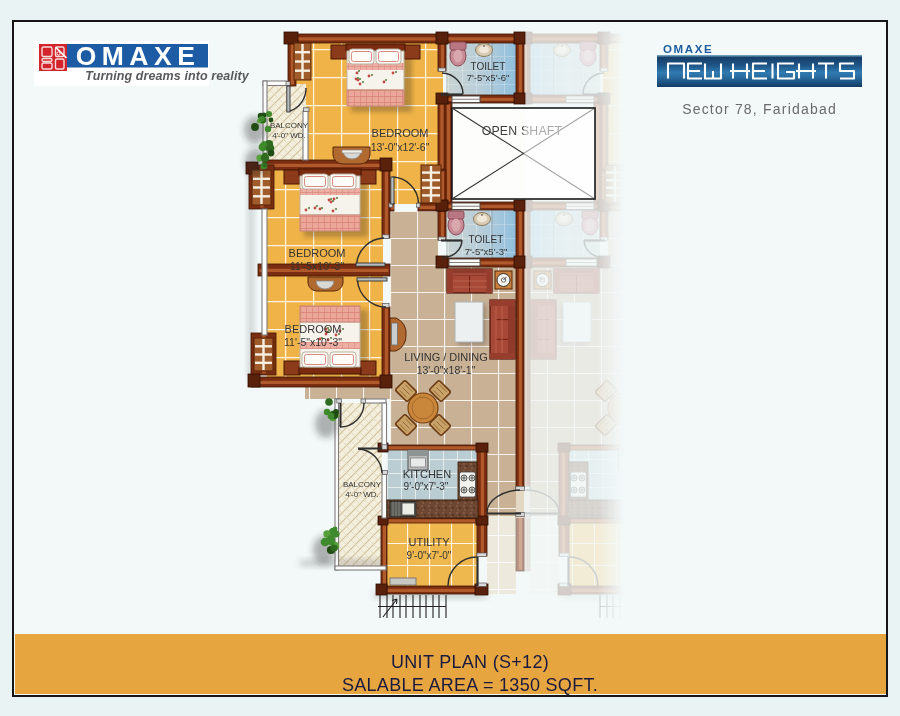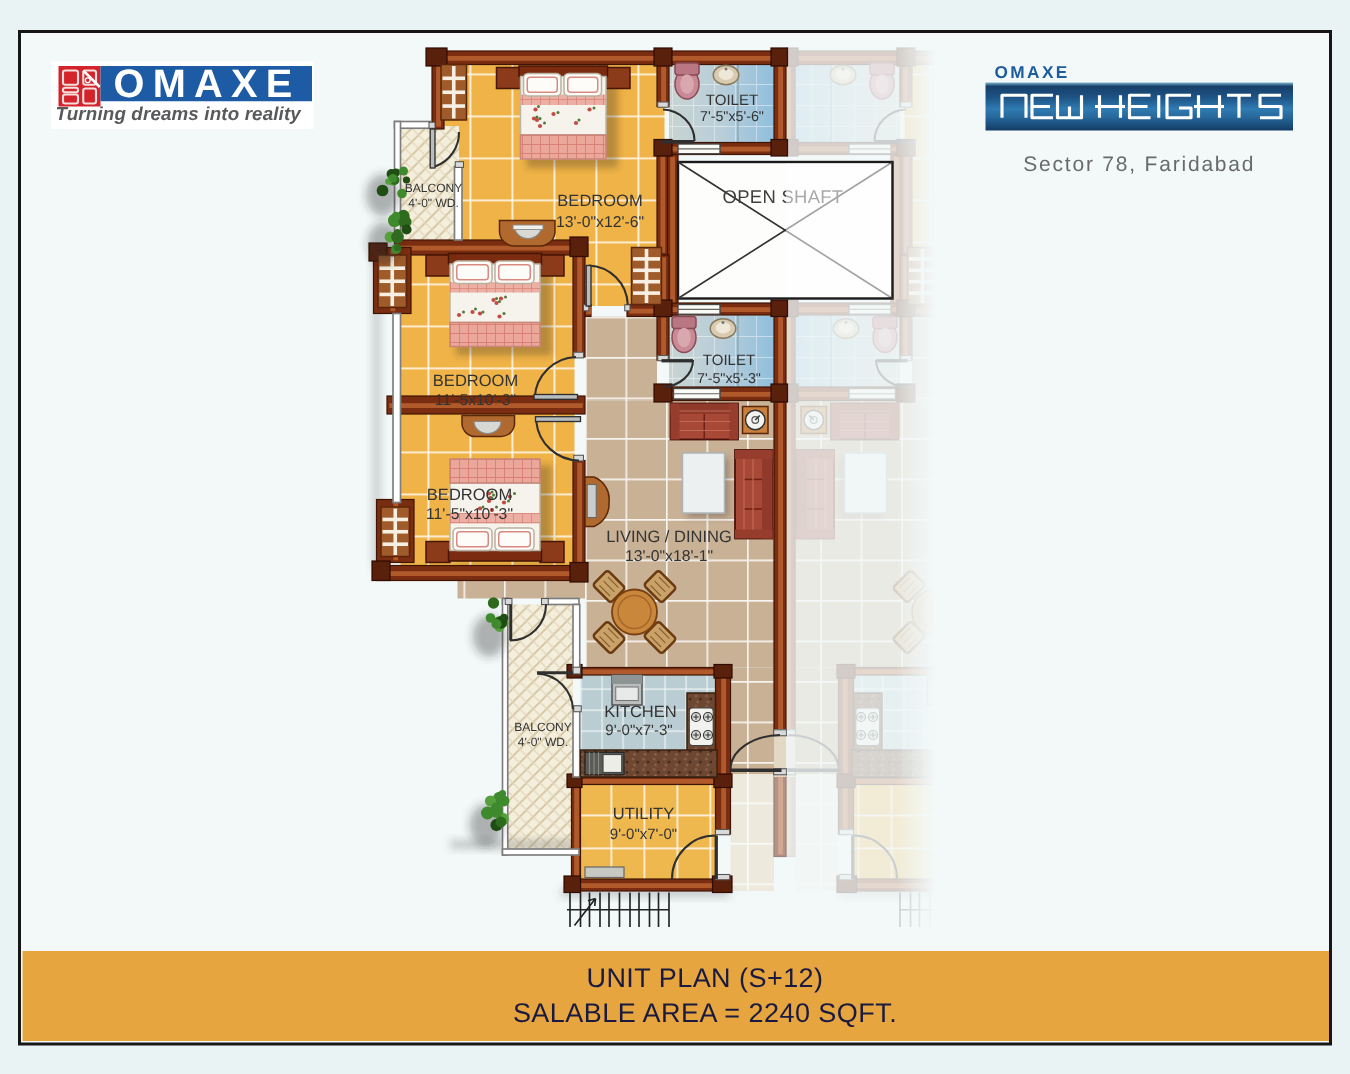--- a/index.html
+++ b/index.html
@@ -1,30 +1,30 @@
 <!DOCTYPE html>
 <html><head><meta charset="utf-8">
 <style>
 html,body{margin:0;padding:0;background:#E9F3F3;}
 *{font-family:"Liberation Sans", sans-serif;}
 #page{position:relative;width:900px;height:716px;background:#E9F3F3;overflow:hidden;}
 #panel{position:absolute;left:12px;top:20px;width:872px;height:673px;background:#F3F9F9;border:2.5px solid #161616;}
 #band{position:absolute;left:14.5px;top:634px;width:871px;height:59.5px;background:#E6A53E;}
 #band .t{margin-left:40px;width:831px;text-align:center;color:#1A1A40;font-size:18px;line-height:22.5px;letter-spacing:0.3px;}
 #logocard{position:absolute;left:34px;top:41px;width:175px;height:45px;background:#FFFFFF;}
-#tagline{position:absolute;left:37px;top:69px;width:260px;white-space:nowrap;color:#58595B;font-size:12.5px;font-weight:bold;font-style:italic;letter-spacing:0.1px;}
+#tagline{position:absolute;left:37px;top:69px;width:260px;white-space:nowrap;color:#58595B;font-size:12.5px;font-weight:bold;font-style:italic;letter-spacing:0.1px;text-align:center;}
 #omaxe2{position:absolute;left:663px;top:42.5px;color:#1D5C9F;font-size:11.5px;font-weight:bold;letter-spacing:1.6px;}
 #nhbox{position:absolute;left:657px;top:54.5px;width:205px;height:32.5px;background:linear-gradient(180deg,#7FB3CE 0%,#173F69 8%,#1E5486 32%,#2F7BB2 55%,#27689B 72%,#123C66 100%);}
 #sector{position:absolute;left:657px;top:89px;width:205px;text-align:center;color:#6A6A6A;font-size:14px;letter-spacing:1.2px;margin-top:12px;}
 </style></head><body>
 <div id="page">
 <div id="panel"></div>
 <div id="band">
-      <div class="t" style="margin-top:7px">UNIT PLAN (S+12)</div>
-      <div class="t">SALABLE AREA = 2240 SQFT.</div>
+      <div class="t" style="margin-top:17px">UNIT PLAN (S+12)</div>
+      <div class="t">SALABLE AREA = 1350 SQFT.</div>
     </div>
 <div id="logocard"></div>
 <div id="tagline">Turning dreams into reality</div>
 <div id="omaxe2">OMAXE</div>
 <div id="nhbox"></div>
 <div id="sector">Sector 78, Faridabad</div>
 <svg id="plan" style="position:absolute;left:0;top:0" width="900" height="716" viewBox="0 0 900 716">
 <defs>
 <filter id="b2" x="-30%" y="-30%" width="160%" height="160%">
           <feGaussianBlur stdDeviation="2"></feGaussianBlur>

